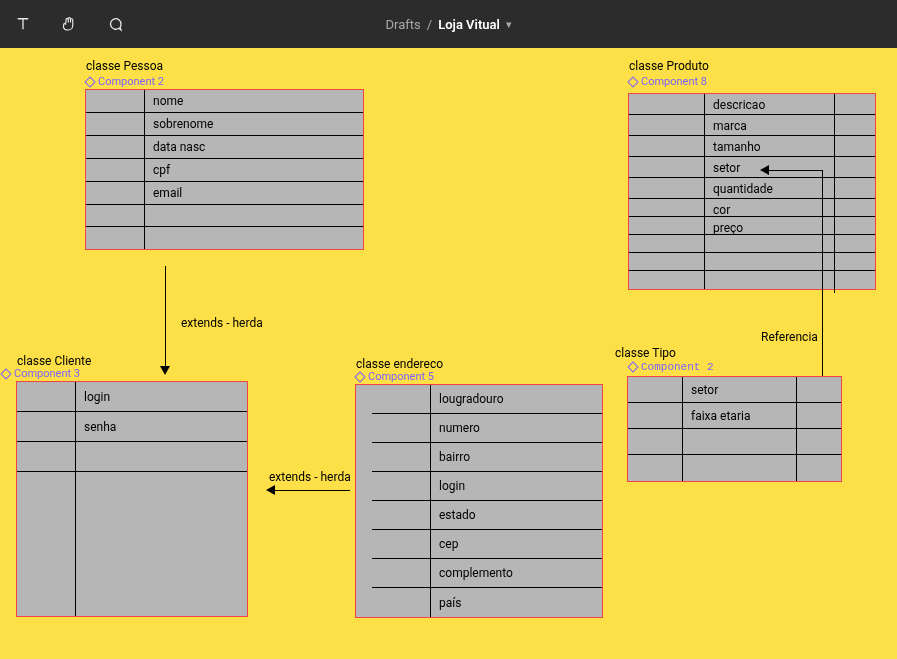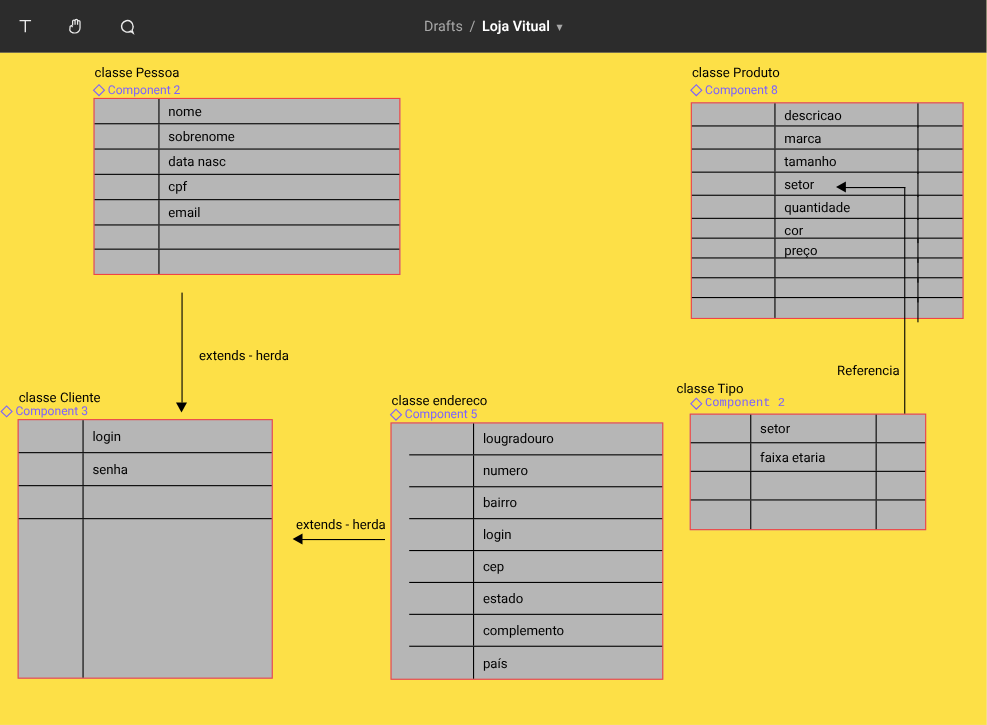--- a/index.html
+++ b/index.html
@@ -295,25 +295,25 @@
     <div class="row" style="height:29px">
         <div class="cell-left"></div>
         <div class="cell-right">bairro</div>
       </div>
     <div class="row" style="height:29px">
         <div class="cell-left"></div>
         <div class="cell-right">login</div>
       </div>
     <div class="row" style="height:29px">
         <div class="cell-left"></div>
+        <div class="cell-right">estado</div>
+      </div>
+    <div class="row" style="height:29px">
+        <div class="cell-left"></div>
         <div class="cell-right">cep</div>
-      </div>
-    <div class="row" style="height:29px">
-        <div class="cell-left"></div>
-        <div class="cell-right">estado</div>
       </div>
     <div class="row" style="height:29px">
         <div class="cell-left"></div>
         <div class="cell-right">complemento</div>
       </div>
     <div class="row" style="height:29px">
         <div class="cell-left"></div>
         <div class="cell-right">país</div>
       </div>
   </div>

